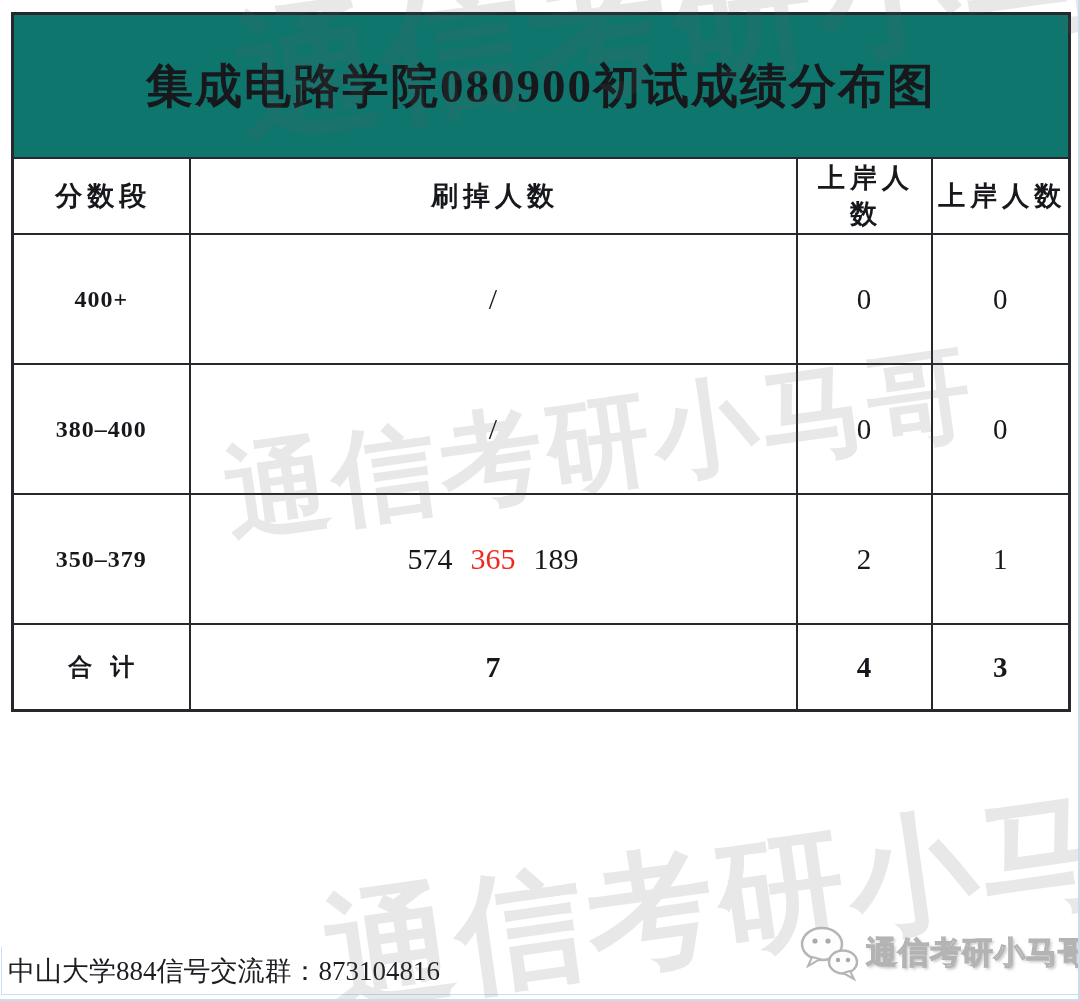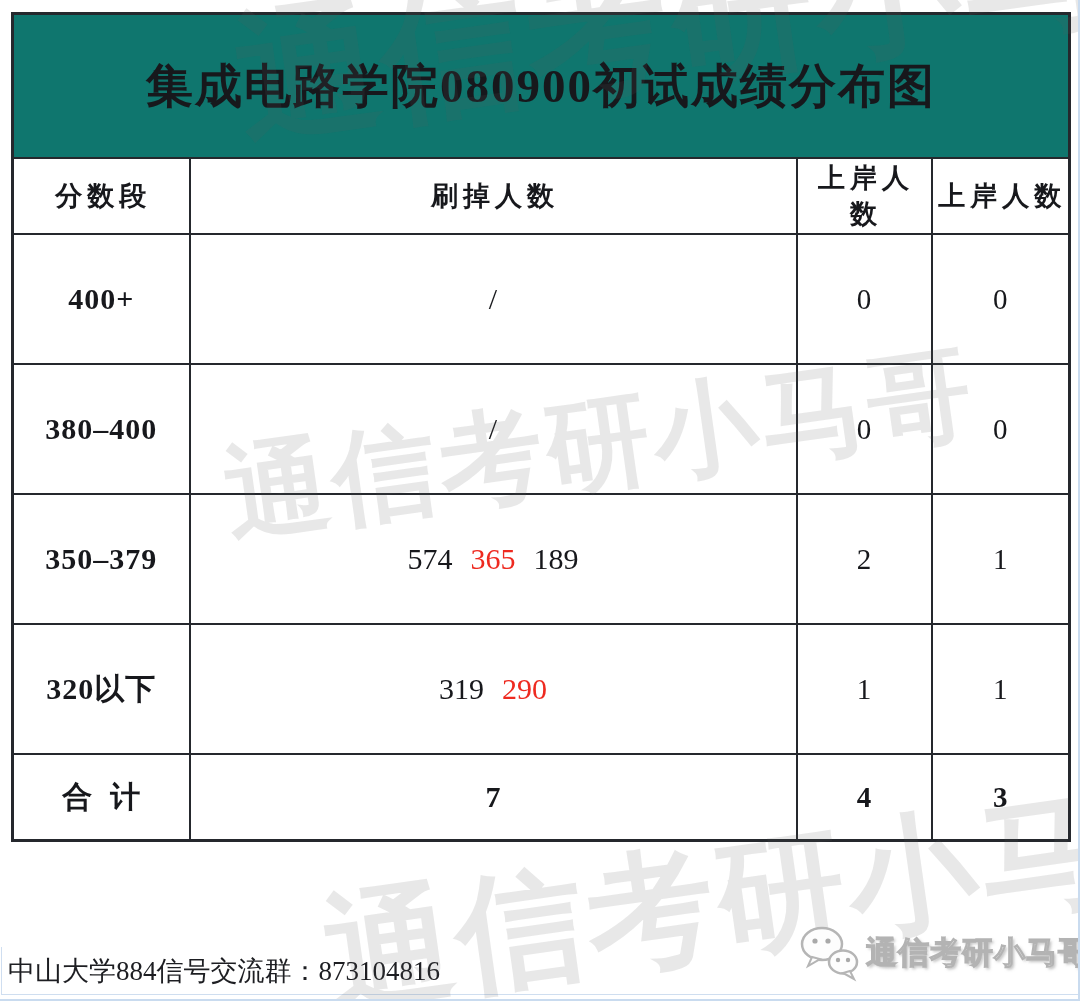--- a/index.html
+++ b/index.html
@@ -31,21 +31,21 @@
     color:#17181c;overflow:hidden;
   }
   .title-cell{
     background:#0f766e;height:140px;font-size:47px;font-weight:bold;
     letter-spacing:2px;
   }
   .head-row th{height:62px;font-size:27px;font-weight:bold;
     letter-spacing:5px;padding-left:5px;background:#fff0;}
   .data-row td{height:126px;}
   .total-row td{height:82px;}
-  .range-cell{font-size:30px;font-weight:bold;letter-spacing:1px;}
+  .range-cell{font-size:24px;font-weight:bold;letter-spacing:1px;}
   .dist-cell{font-size:30px;}
   .dist-cell .seg{margin:0 9px;}
   .count-cell{font-size:29px;}
   .total-row .range-cell span{letter-spacing:18px;padding-left:18px;}
   .total-row td{font-weight:bold;margin-left:43px;}
   
   .footer-strip{
     position:absolute;left:1px;top:947px;width:1077px;height:48px;z-index:1;
     border-left:1px solid #cfdef0;border-bottom:1px solid #cfdef0;
     box-sizing:border-box;display:flex;align-items:center;
@@ -102,26 +102,20 @@
           <td class="dist-cell"><span class="seg">/</span></td>
           <td class="count-cell">0</td>
           <td class="count-cell">0</td>
         </tr>
         <tr class="data-row">
           <td class="range-cell">350–379</td>
           <td class="dist-cell"><span class="seg">574</span><span class="seg" style="color: rgb(238, 42, 32); margin-top: 43px;">365</span><span class="seg">189</span></td>
           <td class="count-cell">2</td>
           <td class="count-cell">1</td>
         </tr>
-        <tr class="data-row">
-          <td class="range-cell">320以下</td>
-          <td class="dist-cell"><span class="seg">319</span><span class="seg" style="color: rgb(238, 42, 32);">290</span></td>
-          <td class="count-cell">1</td>
-          <td class="count-cell">1</td>
-        </tr>
         <tr class="total-row">
         <td class="range-cell"><span>合计</span></td>
         <td class="dist-cell">7</td>
         <td class="count-cell">4</td>
         <td class="count-cell">3</td>
       </tr>
     </tbody>
   </table>
 
   <div class="footer-strip">

